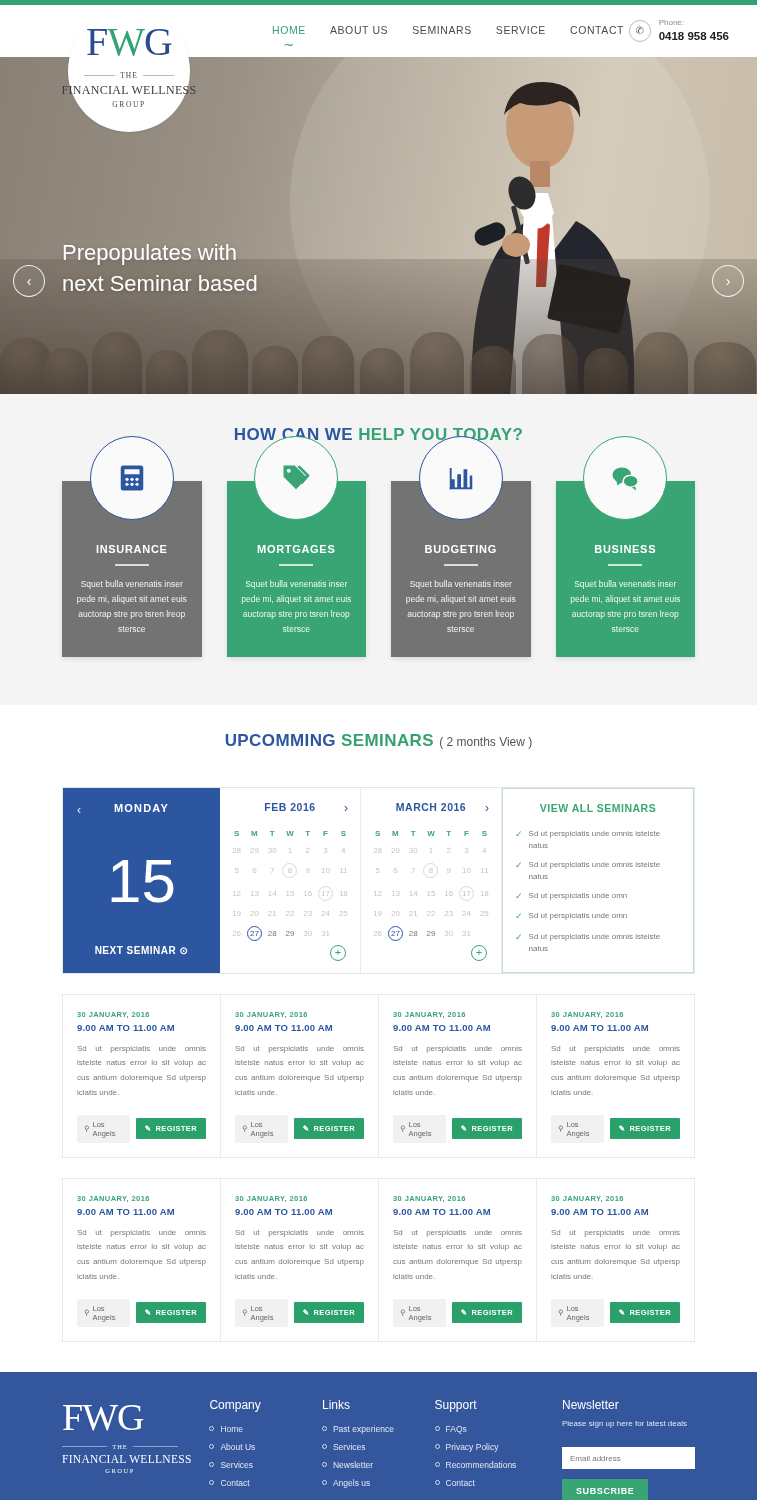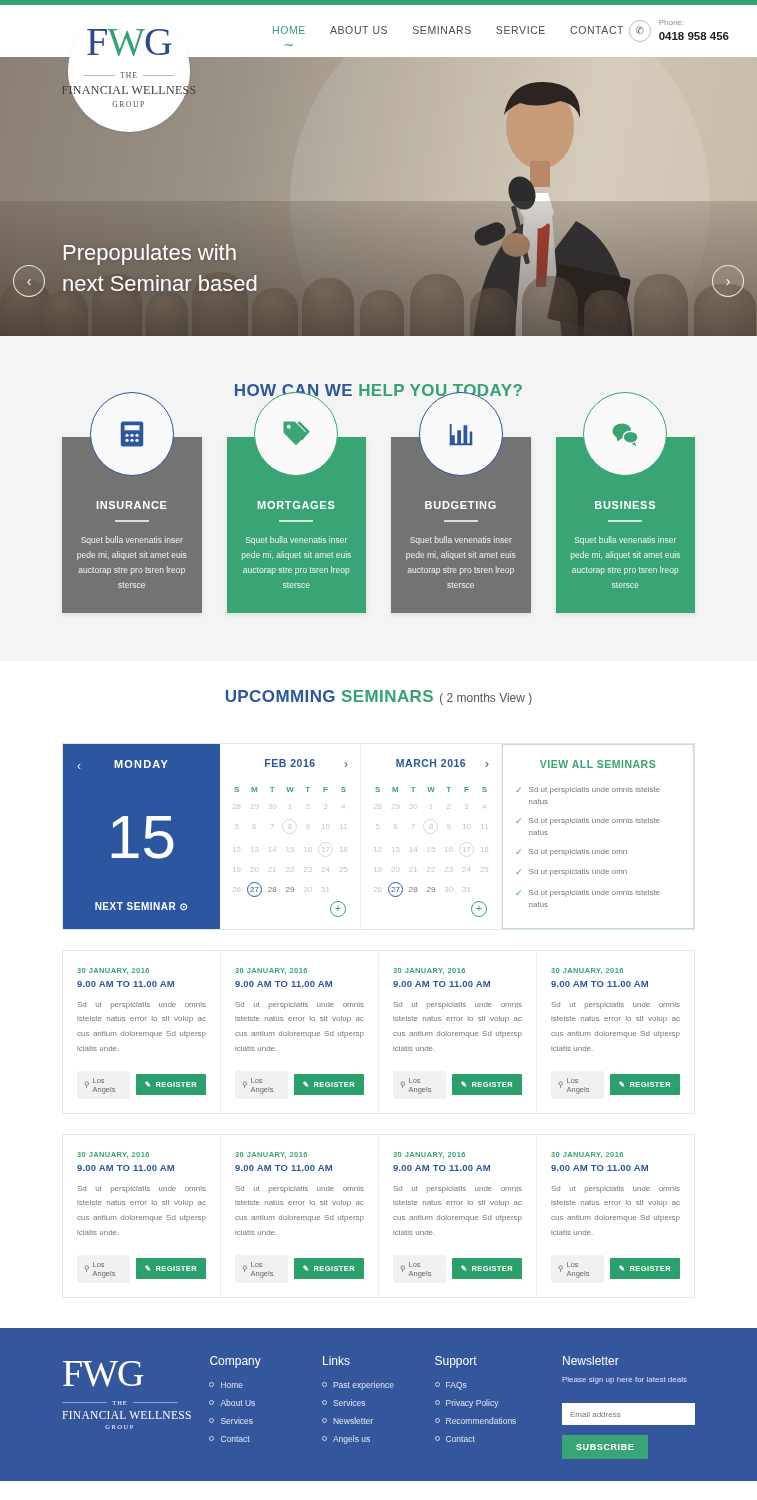--- a/index.html
+++ b/index.html
@@ -72,21 +72,21 @@
   .phone-ic {
     width: 22px; height: 22px; border-radius: 50%;
     border: 1px solid #bdbdbd; display: flex; align-items: center; justify-content: center;
     font-size: 10px; color: #555;
   }
   .phone-label { font-size: 8px; color: #8b8b8b; line-height: 1.3; }
   .phone-num { font-size: 11.5px; color: #222; font-weight: bold; line-height: 1.3; }
 
   
   .hero {
-    height: 279px; position: relative; overflow: hidden;
+    height: 337px; position: relative; overflow: hidden;
     background: linear-gradient(100deg,#8a8075 0%,#9a9287 30%,#b8ae9d 55%,#cfc5b2 75%,#c6bca9 100%);
   }
   .hero .crowd {
     position: absolute; left: 0; bottom: 0; width: 100%; height: 135px;
     background: linear-gradient(180deg, rgba(90,78,66,.25), rgba(60,50,42,.62));
     filter: blur(0px);
   }
   .hero .blobrow { position:absolute; bottom:0; left:0; width:100%; height:130px; opacity:.55;}
   .hero .blobrow span{
     position:absolute; bottom:0; border-radius:45% 45% 0 0;
@@ -108,21 +108,21 @@
   .hero-arrow {
     position: absolute; top: 208px; width: 32px; height: 32px; border-radius: 50%;
     border: 1.5px solid rgba(255,255,255,.85); color: #fff;
     display: flex; align-items: center; justify-content: center;
     font-size: 14px; cursor: pointer; background: rgba(255,255,255,.06);
   }
   .hero-arrow.left { left: 13px; }
   .hero-arrow.right { right: 13px; }
 
   
-  .services { background: #f4f4f4; padding: 45px 0 48px; }
+  .services { background: #f4f4f4; padding: 31px 0 48px; }
   .sec-title {
     text-align: center; font-size: 17px; font-weight: bold; letter-spacing: .4px;
     color: #2c56a0; margin-bottom: 36px;
   }
   .sec-title .g { color: #35a272; }
   .sec-title .light { color: #555; font-weight: normal; font-size: 12px; letter-spacing: 0;}
 
   .cards { display: flex; justify-content: center; gap: 25px; padding: 0 62px; }
   .card {
     width: 147px; position: relative; padding: 62px 13px 20px;

